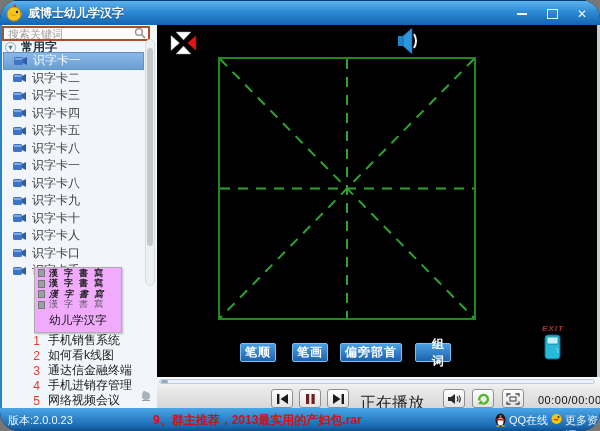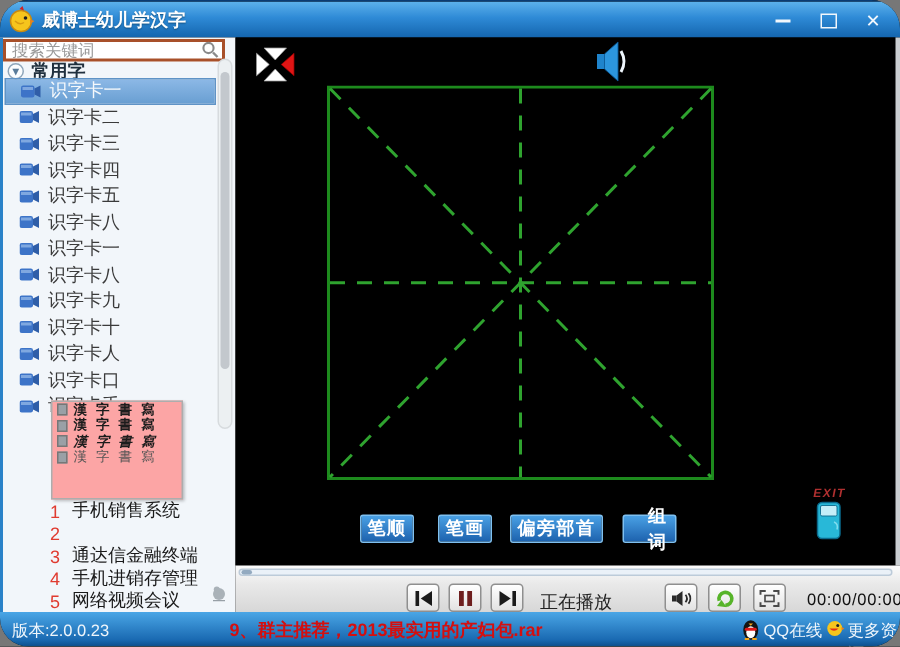--- a/index.html
+++ b/index.html
@@ -39,21 +39,21 @@
   .row.sel{background:linear-gradient(#8cb8e6 0%,#699fd2 100%);
     border:1px solid #5f93c6;box-sizing:border-box;color:#f6f9fc;}
   .sbar{position:absolute;left:143px;top:14px;width:10px;height:247px;
     background:#ecEFF1;background:#ecf0f2;border:1px solid #d7dbde;
     border-radius:5px;box-sizing:border-box;}
   .sthumb{position:absolute;left:1px;top:8px;width:6px;height:198px;
     background:#c3c8cd;border-radius:4px;}
 
   
   .popup{position:absolute;left:32px;top:242px;width:88px;height:66px;
-    background:#fca5a5;border:1px solid #adadad;z-index:6;box-sizing:border-box;
+    background:#f0abfc;border:1px solid #adadad;z-index:6;box-sizing:border-box;
     box-shadow:1px 1px 2px rgba(0,0,0,.25);} 
   .crow{display:flex;align-items:center;gap:4px;height:10.5px;padding-left:3px;}
   .cmark{width:5px;height:6px;background:#9aa0a6;border:1px solid #777;flex:0 0 auto;}
   .ctext{font-family:"DejaVu Serif","Liberation Serif",serif;font-weight:bold;
     font-size:9px;color:#1c1c1c;letter-spacing:6px;white-space:nowrap;}
   .caption{margin-top:3px;text-align:center;font-size:11.5px;color:#111;}
 
   
   .links{position:absolute;left:0;top:308px;width:157px;}
   .link{height:15px;display:flex;align-items:center;font-size:12px;}
@@ -83,21 +83,21 @@
   .seek{position:absolute;left:2px;top:2px;width:436px;height:5px;
     background:#eaf1f8;border:1px solid #bccbd9;border-radius:3px;box-sizing:border-box;}
   .handle{position:absolute;left:1px;top:0;width:7px;height:3px;
     background:#93aac0;border-radius:2px;}
   .pbtn{position:absolute;top:12px;width:22px;height:19px;
     background:linear-gradient(#ffffff 0%,#e2e2e2 100%);
     border:1px solid #8f8f8f;border-radius:3px;display:flex;align-items:center;
     justify-content:center;box-sizing:border-box;}
   .p-prev{left:114px;} .p-pause{left:142px;} .p-next{left:170px;}
   .p-vol{left:286px;} .p-loop{left:315px;} .p-full{left:345px;}
-  .pstatus{position:absolute;left:203px;top:16px;font-size:12px;color:#222;font-family:Liberation Mono, monospace;}
+  .pstatus{position:absolute;left:203px;top:16px;font-size:16px;color:#222;font-family:Liberation Mono, monospace;}
   .ptime{position:absolute;left:381px;top:17px;font-size:11px;color:#111;
     letter-spacing:.5px;}
 
   
   .statusbar{position:absolute;left:0;top:408px;width:600px;height:23px;
     background:linear-gradient(#4aa6e6 0%,#1a6ab2 80%,#0d4f8c 100%);}
   .version{position:absolute;left:8px;top:5px;font-size:11px;color:#eef5fb;}
   .promo{position:absolute;left:153px;top:4px;font-size:12px;font-weight:bold;
     color:#d40f0f;}
   .qqlabel{position:absolute;left:509px;top:5px;font-size:11px;color:#eef5fb;}
@@ -262,29 +262,31 @@
           <span class="ctext" style="font-weight:900">漢字書寫</span>
         </div>
       <div class="crow">
           <span class="cmark"></span>
           <span class="ctext" style="font-style:italic">漢字書寫</span>
         </div>
       <div class="crow">
           <span class="cmark"></span>
           <span class="ctext" style="font-weight:normal;color:#555">漢字書寫</span>
         </div>
+      <div class="caption">幼儿学汉字</div>
     </div>
 
     <div class="links">
       <div class="link">
           <span class="num">1</span>
           <span class="ltext">手机销售系统</span>
         </div>
       <div class="link">
           <span class="num">2</span>
+          <span class="ltext">如何看k线图</span>
         </div>
       <div class="link">
           <span class="num">3</span>
           <span class="ltext">通达信金融终端</span>
         </div>
       <div class="link">
           <span class="num">4</span>
           <span class="ltext">手机进销存管理</span>
         </div>
       <div class="link">

